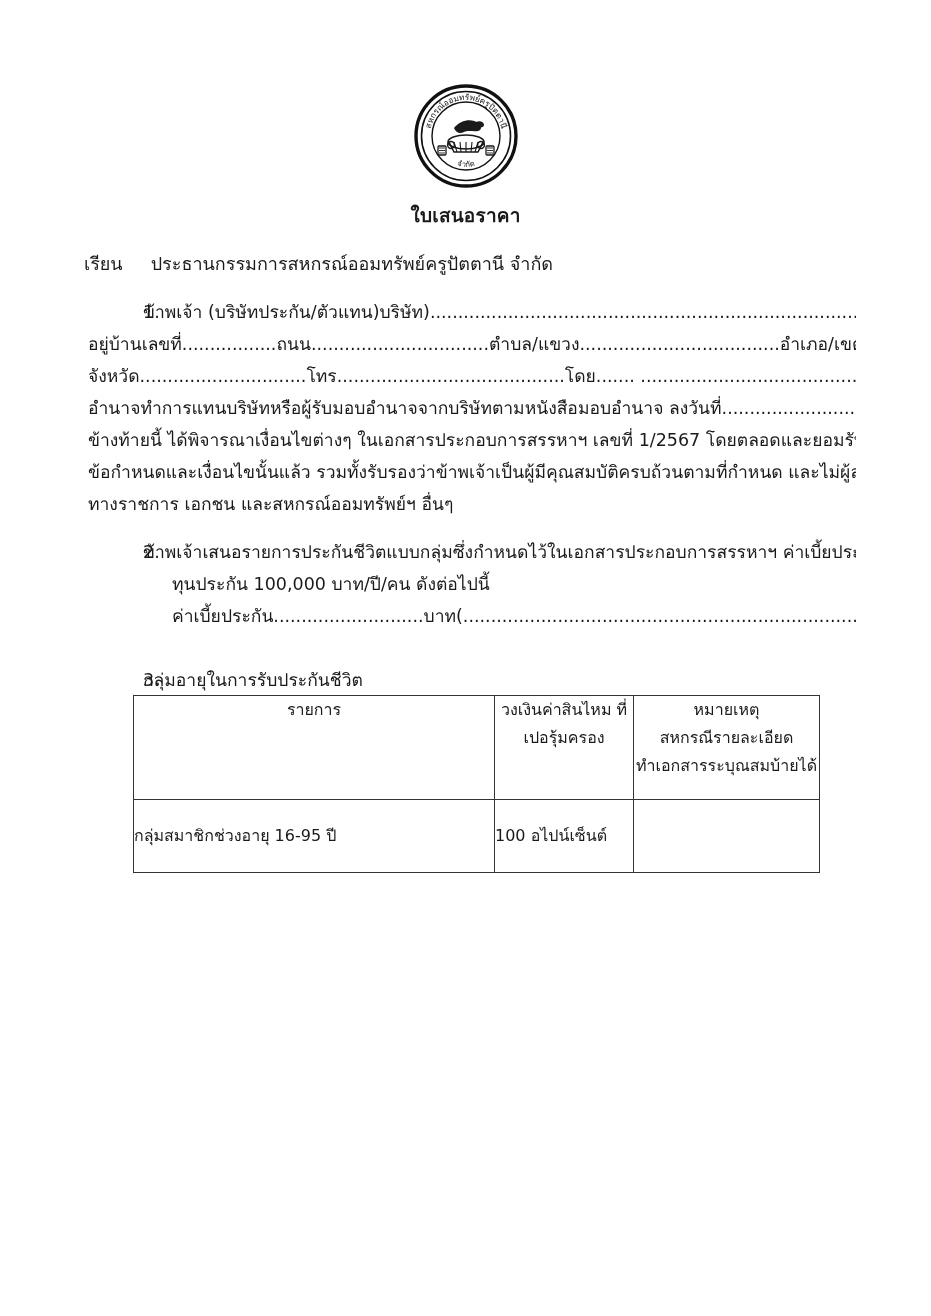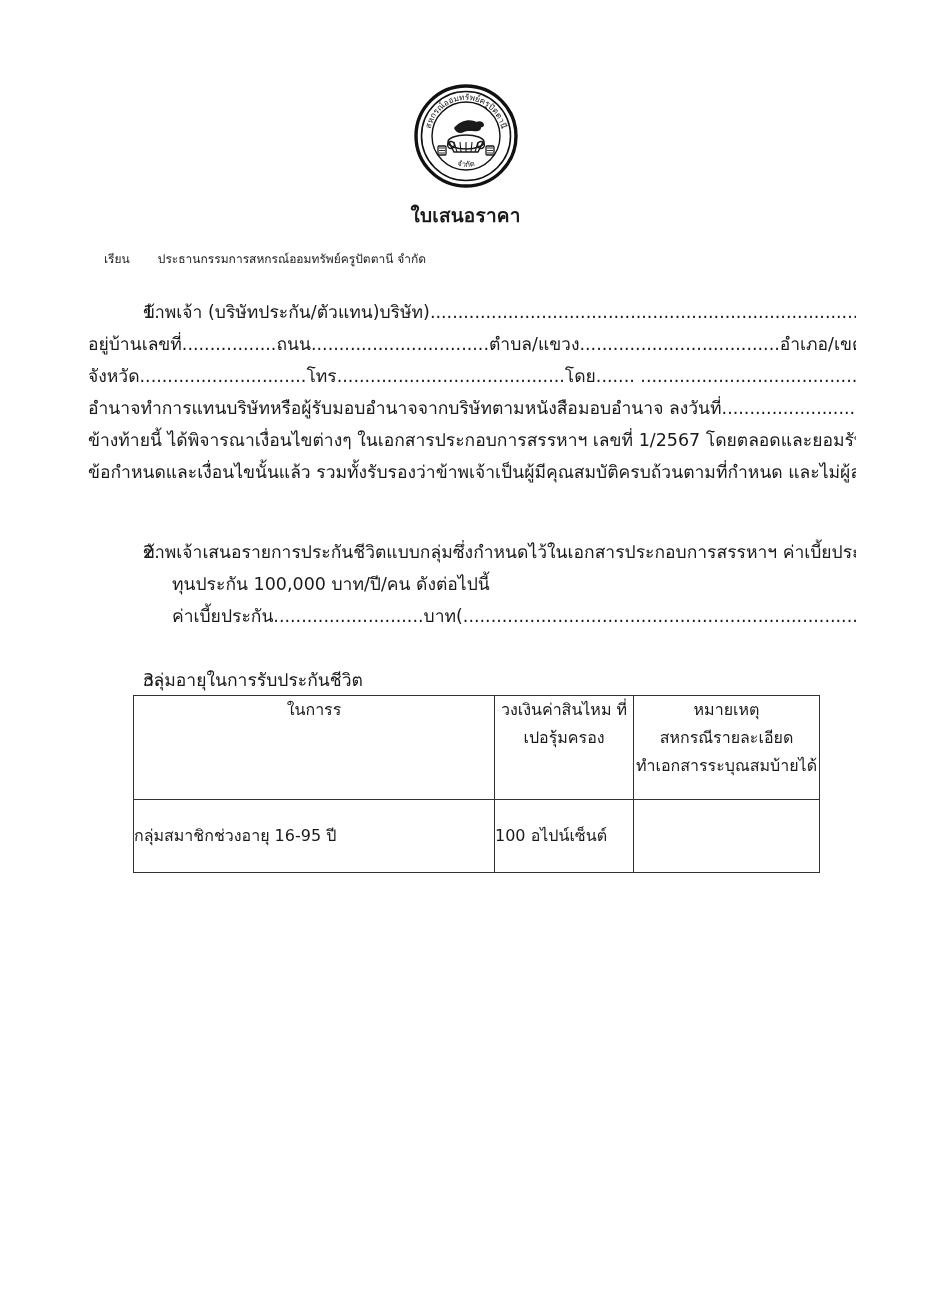--- a/index.html
+++ b/index.html
@@ -47,22 +47,22 @@
     text-align: center;
     font-size: 19px;
     font-weight: bold;
     letter-spacing: 0.2px;
   }
 
   
   .salutation {
     position: absolute;
     top: 249px;
-    left: 104px;
-    font-size: 12px;
+    left: 84px;
+    font-size: 18px;
     white-space: nowrap;
   }
   .salutation .sal-label { display: inline-block; }
   .salutation .sal-body { display: inline-block; margin-left: 28px; }
 
   
   .body-block {
     position: absolute;
     top: 296px;
     left: 88px;
@@ -194,20 +194,21 @@
   <div class="body-block">
     <div class="li-row">
       <span class="li-num">1.</span>
       <span class="li-text flow-line">ข้าพเจ้า (บริษัทประกัน/ตัวแทน)บริษัท)...........................................................................................</span>
     </div>
     <div class="para-line flow-line">อยู่บ้านเลขที่.................ถนน................................ตำบล/แขวง....................................อำเภอ/เขต. ...............................</div>
     <div class="para-line flow-line">จังหวัด..............................โทร.........................................โดย....... .........................................................................ผู้มี</div>
     <div class="para-line flow-line">อำนาจทำการแทนบริษัทหรือผู้รับมอบอำนาจจากบริษัทตามหนังสือมอบอำนาจ ลงวันที่................................ผู้ลงนาม</div>
     <div class="para-line flow-line">ข้างท้ายนี้  ได้พิจารณาเงื่อนไขต่างๆ  ในเอกสารประกอบการสรรหาฯ เลขที่ 1/2567 โดยตลอดและยอมรับ</div>
     <div class="para-line flow-line">ข้อกำหนดและเงื่อนไขนั้นแล้ว  รวมทั้งรับรองว่าข้าพเจ้าเป็นผู้มีคุณสมบัติครบถ้วนตามที่กำหนด และไม่ผู้ละทิ้งงานของ</div>
+    <div class="para-line flow-line">ทางราชการ เอกชน และสหกรณ์ออมทรัพย์ฯ อื่นๆ</div>
   </div>
 
   <div class="block2">
     <div class="li-row">
       <span class="li-num">2.</span>
       <span class="li-text flow-line">ข้าพเจ้าเสนอรายการประกันชีวิตแบบกลุ่มซึ่งกำหนดไว้ในเอกสารประกอบการสรรหาฯ   ค่าเบี้ยประกันต่อ</span>
     </div>
     <div class="sub-indent flow-line">ทุนประกัน 100,000 บาท/ปี/คน ดังต่อไปนี้</div>
     <div class="sub-indent flow-line">ค่าเบี้ยประกัน...........................บาท(.......................................................................... ..)</div>
   </div>
@@ -221,21 +222,21 @@
 
   <table class="rate-table">
     <colgroup>
       <col class="col-item">
       <col class="col-amount">
       <col class="col-note">
     </colgroup>
     <tbody>
       <tr>
         <td class="th-cell">
-          <div>ในการร</div>
+          <div>รายการ</div>
         </td>
         <td class="th-cell">
           <div class="nowrap">วงเงินค่าสินไหม ที่</div>
           <div class="nowrap">เปอรุ้มครอง</div>
         </td>
         <td class="th-cell">
           <div class="nowrap">หมายเหตุ</div>
           <div class="nowrap">สหกรณีรายละเอียด</div>
           <div class="nowrap">ทำเอกสารระบุณสมบ้ายได้</div>
         </td>

